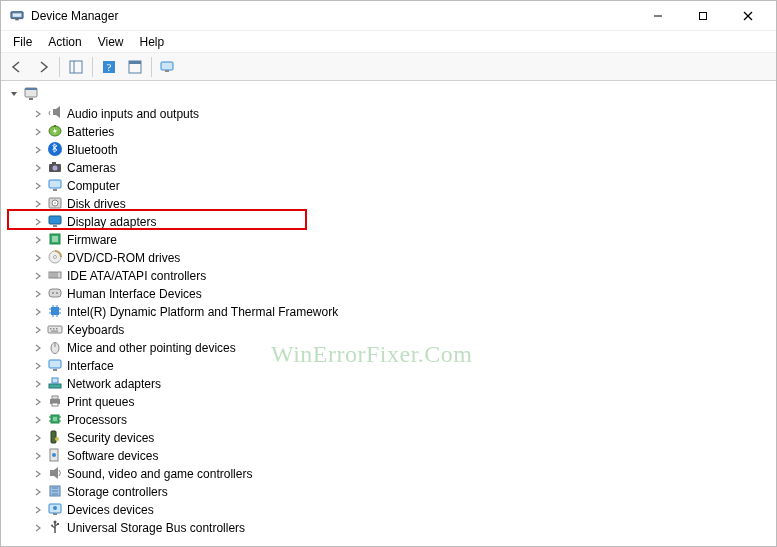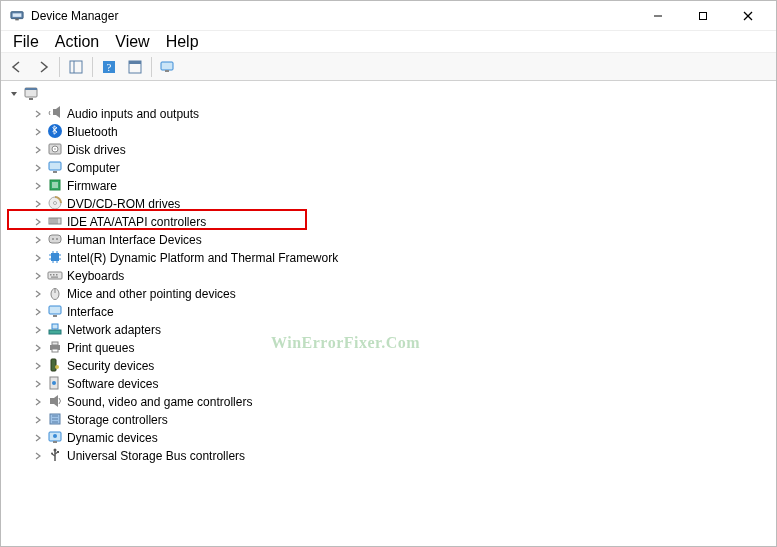--- a/index.html
+++ b/index.html
@@ -4,37 +4,37 @@
 <style>
   * { box-sizing: border-box; margin: 0; padding: 0; }
   body { font-family: "Segoe UI", Tahoma, sans-serif; font-size: 12px; background: #fff; color: #000; width: 777px; height: 547px; overflow: hidden; position: relative; }
   .window { width: 100%; height: 100%; border: 1px solid #bbb; display: flex; flex-direction: column; }
   .titlebar { height: 30px; display: flex; align-items: center; padding: 0 6px 0 8px; border-bottom: 1px solid #eee; }
   .titlebar .title-icon { width: 16px; height: 16px; margin-right: 6px; display: inline-flex; align-items: center; justify-content: center; }
   .titlebar .title { flex: 1; font-size: 12px; }
   .win-buttons { display: flex; }
   .win-btn { width: 45px; height: 28px; display: flex; align-items: center; justify-content: center; }
   .win-btn svg { width: 10px; height: 10px; }
-  .menubar { height: 22px; display: flex; align-items: center; padding: 0 4px; font-size: 16px; border-bottom: 1px solid #eee;}
+  .menubar { height: 22px; display: flex; align-items: center; padding: 0 4px; font-size: 12px; border-bottom: 1px solid #eee;}
   .menu-item { padding: 2px 8px; }
   .toolbar { height: 28px; border-bottom: 1px solid #d0d0d0; display: flex; align-items: center; padding: 2px 4px; gap: 2px; background: #f8f8f8; }
   .tbtn { width: 24px; height: 22px; border: 1px solid transparent; display: flex; align-items: center; justify-content: center; }
   .tsep { width: 1px; height: 20px; background: #d0d0d0; margin: 0 2px; }
   .tree-pane { flex: 1; overflow: auto; padding: 4px 2px; position: relative; }
   .tree-root { margin-left: 4px; }
   .root-row { display: flex; align-items: center; height: 18px; }
   .arrow { width: 14px; height: 14px; display: inline-flex; align-items: center; justify-content: center; margin-right: 2px; color: #595959; cursor: pointer; }
   .arrow.down svg { transform: rotate(90deg); }
   .node-icon { width: 16px; height: 16px; margin-right: 4px; display: inline-flex; align-items: center; justify-content: center; }
   .cat-list { margin-left: 28px; position: relative; }
   .cat-row { display: flex; align-items: flex-end; height: 18px; position: relative; }
   .cat-row .arrow { margin-left: -4px; }
   .cat-label { white-space: nowrap; }
   .highlight-box { position: absolute; border: 2px solid #e10000; pointer-events: none; }
-  .watermark { position: absolute; left: 270px; top: 253px; font-size: 16px; color: #4aa34f; opacity: 0.35; font-family: Georgia, 'Times New Roman', serif; letter-spacing: 0.5px; pointer-events:none;font-weight:bold;}
+  .watermark { position: absolute; left: 270px; top: 260px; font-size: 24px; color: #4aa34f; opacity: 0.35; font-family: Georgia, 'Times New Roman', serif; letter-spacing: 0.5px; pointer-events:none;}
   
   svg { display: block; }
 </style>
 </head>
 <body>
 
 <div class="window">
 
   <div class="titlebar">
     <span class="title-icon">
@@ -145,25 +145,69 @@
     <span class="cat-label">Audio inputs and outputs</span>
   </div>
           <div class="cat-row">
     <span class="arrow">
               <svg width="8" height="8" viewBox="0 0 8 8">
                 <path d="M2 1 L6 4 L2 7" fill="none" stroke="#888" stroke-width="1.2"></path>
               </svg>
             </span>
     <span class="node-icon">
               <svg width="16" height="16" viewBox="0 0 16 16">
+                <ellipse cx="8" cy="8" rx="6" ry="5" fill="#7fc24a" stroke="#4a7a2a"></ellipse>
+                <rect x="7" y="2" width="2" height="2" fill="#4a7a2a"></rect>
+                <path d="M8 5 L6 9 H8 L7 12 L10 7 H8 Z" fill="#fff"></path>
+              </svg>
+            </span>
+    <span class="cat-label">Batteries</span>
+  </div>
+          <div class="cat-row">
+    <span class="arrow">
+              <svg width="8" height="8" viewBox="0 0 8 8">
+                <path d="M2 1 L6 4 L2 7" fill="none" stroke="#888" stroke-width="1.2"></path>
+              </svg>
+            </span>
+    <span class="node-icon">
+              <svg width="16" height="16" viewBox="0 0 16 16">
                 <circle cx="8" cy="8" r="7" fill="#1b6fd4"></circle>
                 <path d="M7 3 L11 6 L7 9 L11 12 L7 15 M7 3 L7 15 M5 5 L11 12 M5 12 L11 5" stroke="#fff" stroke-width="1.2" fill="none" transform="scale(0.7) translate(3,1)"></path>
               </svg>
             </span>
     <span class="cat-label">Bluetooth</span>
+  </div>
+          <div class="cat-row">
+    <span class="arrow">
+              <svg width="8" height="8" viewBox="0 0 8 8">
+                <path d="M2 1 L6 4 L2 7" fill="none" stroke="#888" stroke-width="1.2"></path>
+              </svg>
+            </span>
+    <span class="node-icon">
+              <svg width="16" height="16" viewBox="0 0 16 16">
+                <rect x="2" y="5" width="12" height="8" rx="1" fill="#555"></rect>
+                <circle cx="8" cy="9" r="2.5" fill="#aad"></circle>
+                <rect x="5" y="3" width="4" height="2" fill="#555"></rect>
+              </svg>
+            </span>
+    <span class="cat-label">Cameras</span>
+  </div>
+          <div class="cat-row">
+    <span class="arrow">
+              <svg width="8" height="8" viewBox="0 0 8 8">
+                <path d="M2 1 L6 4 L2 7" fill="none" stroke="#888" stroke-width="1.2"></path>
+              </svg>
+            </span>
+    <span class="node-icon">
+              <svg width="16" height="16" viewBox="0 0 16 16">
+                <rect x="2" y="3" width="12" height="8" rx="1" fill="#cbe5f7" stroke="#3a8bd6"></rect>
+                <rect x="6" y="12" width="4" height="2" fill="#888"></rect>
+              </svg>
+            </span>
+    <span class="cat-label">Computer</span>
   </div>
           <div class="cat-row">
     <span class="arrow">
               <svg width="8" height="8" viewBox="0 0 8 8">
                 <path d="M2 1 L6 4 L2 7" fill="none" stroke="#888" stroke-width="1.2"></path>
               </svg>
             </span>
     <span class="node-icon">
               <svg width="16" height="16" viewBox="0 0 16 16">
                 <rect x="2" y="3" width="12" height="10" rx="1" fill="#d9d9d9" stroke="#888"></rect>
@@ -174,25 +218,25 @@
     <span class="cat-label">Disk drives</span>
   </div>
           <div class="cat-row">
     <span class="arrow">
               <svg width="8" height="8" viewBox="0 0 8 8">
                 <path d="M2 1 L6 4 L2 7" fill="none" stroke="#888" stroke-width="1.2"></path>
               </svg>
             </span>
     <span class="node-icon">
               <svg width="16" height="16" viewBox="0 0 16 16">
-                <rect x="2" y="3" width="12" height="8" rx="1" fill="#cbe5f7" stroke="#3a8bd6"></rect>
+                <rect x="2" y="3" width="12" height="8" rx="1" fill="#2c8fd6" stroke="#1a5b8d"></rect>
                 <rect x="6" y="12" width="4" height="2" fill="#888"></rect>
               </svg>
             </span>
-    <span class="cat-label">Computer</span>
+    <span class="cat-label">Display adapters</span>
   </div>
           <div class="cat-row">
     <span class="arrow">
               <svg width="8" height="8" viewBox="0 0 8 8">
                 <path d="M2 1 L6 4 L2 7" fill="none" stroke="#888" stroke-width="1.2"></path>
               </svg>
             </span>
     <span class="node-icon">
               <svg width="16" height="16" viewBox="0 0 16 16">
                 <rect x="3" y="3" width="10" height="10" fill="#3a6" stroke="#284"></rect>
@@ -345,20 +389,38 @@
     <span class="cat-label">Print queues</span>
   </div>
           <div class="cat-row">
     <span class="arrow">
               <svg width="8" height="8" viewBox="0 0 8 8">
                 <path d="M2 1 L6 4 L2 7" fill="none" stroke="#888" stroke-width="1.2"></path>
               </svg>
             </span>
     <span class="node-icon">
               <svg width="16" height="16" viewBox="0 0 16 16">
+                <rect x="4" y="4" width="8" height="8" fill="#3a6" stroke="#284"></rect>
+                <rect x="6" y="6" width="4" height="4" fill="#fff" opacity="0.4"></rect>
+                <line x1="2" y1="6" x2="4" y2="6" stroke="#284"></line>
+                <line x1="2" y1="10" x2="4" y2="10" stroke="#284"></line>
+                <line x1="12" y1="6" x2="14" y2="6" stroke="#284"></line>
+                <line x1="12" y1="10" x2="14" y2="10" stroke="#284"></line>
+              </svg>
+            </span>
+    <span class="cat-label">Processors</span>
+  </div>
+          <div class="cat-row">
+    <span class="arrow">
+              <svg width="8" height="8" viewBox="0 0 8 8">
+                <path d="M2 1 L6 4 L2 7" fill="none" stroke="#888" stroke-width="1.2"></path>
+              </svg>
+            </span>
+    <span class="node-icon">
+              <svg width="16" height="16" viewBox="0 0 16 16">
                 <rect x="4" y="2" width="5" height="12" rx="1" fill="#4a6a3a" stroke="#2a3a1a"></rect>
                 <circle cx="10" cy="10" r="2" fill="#d4c050"></circle>
               </svg>
             </span>
     <span class="cat-label">Security devices</span>
   </div>
           <div class="cat-row">
     <span class="arrow">
               <svg width="8" height="8" viewBox="0 0 8 8">
                 <path d="M2 1 L6 4 L2 7" fill="none" stroke="#888" stroke-width="1.2"></path>
@@ -407,21 +469,21 @@
                 <path d="M2 1 L6 4 L2 7" fill="none" stroke="#888" stroke-width="1.2"></path>
               </svg>
             </span>
     <span class="node-icon">
               <svg width="16" height="16" viewBox="0 0 16 16">
                 <rect x="2" y="3" width="12" height="9" rx="1" fill="#cbe5f7" stroke="#3a8bd6"></rect>
                 <rect x="6" y="12" width="4" height="2" fill="#888"></rect>
                 <circle cx="8" cy="7" r="2" fill="#3a8bd6"></circle>
               </svg>
             </span>
-    <span class="cat-label">Dynamic devices</span>
+    <span class="cat-label">Devices devices</span>
   </div>
           <div class="cat-row">
     <span class="arrow">
               <svg width="8" height="8" viewBox="0 0 8 8">
                 <path d="M2 1 L6 4 L2 7" fill="none" stroke="#888" stroke-width="1.2"></path>
               </svg>
             </span>
     <span class="node-icon">
               <svg width="16" height="16" viewBox="0 0 16 16">
                 <path d="M8 14 L8 4" stroke="#555" stroke-width="1.5"></path>

